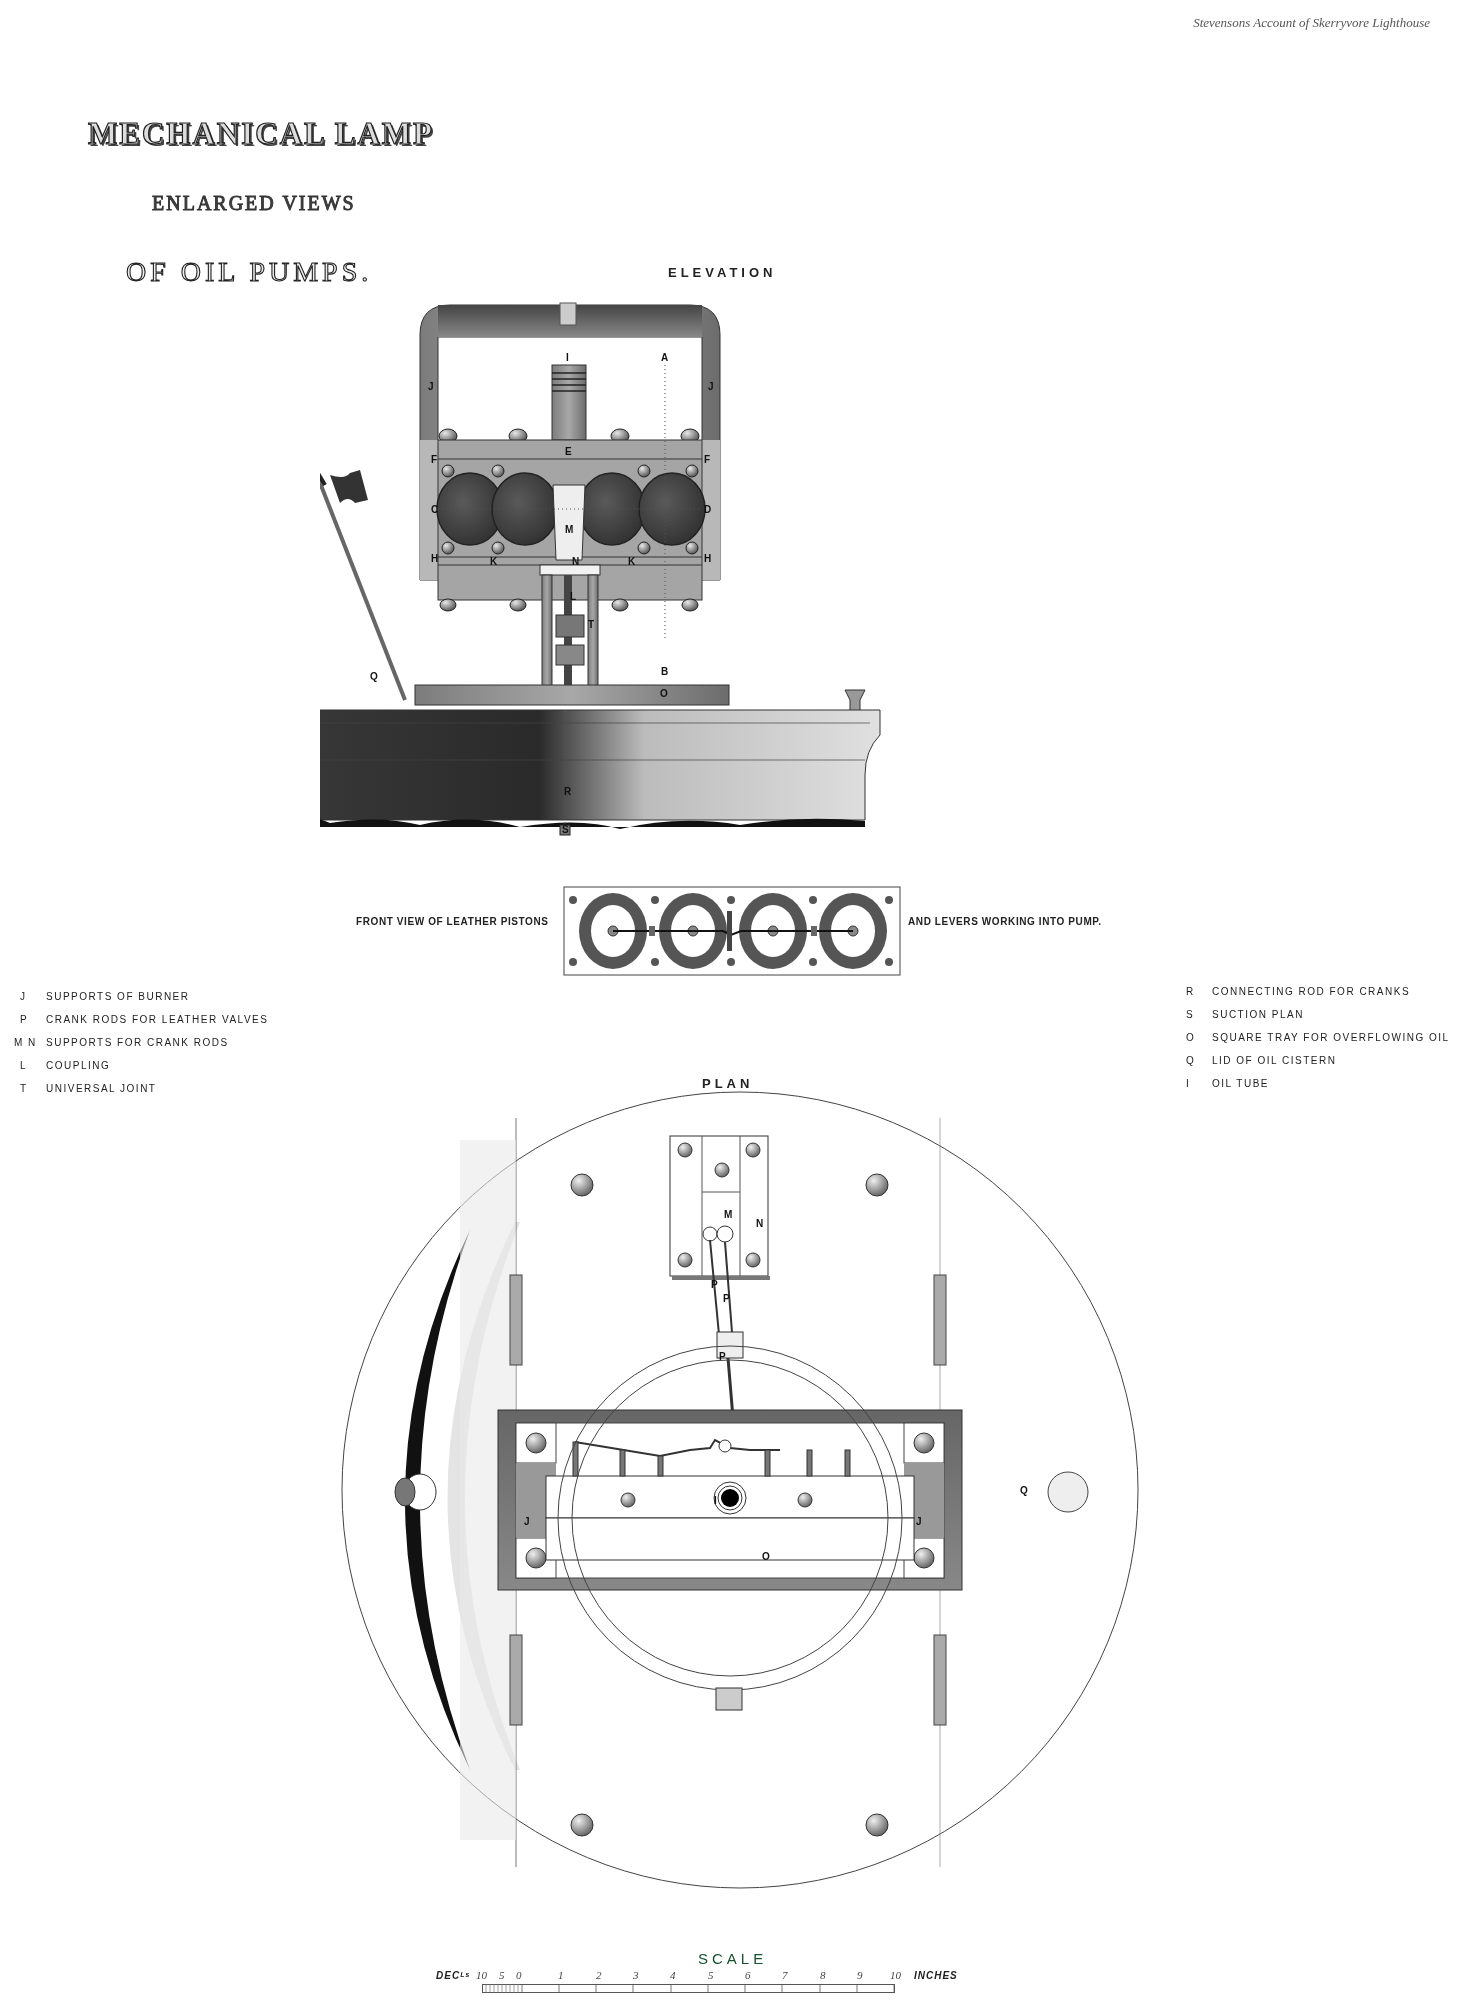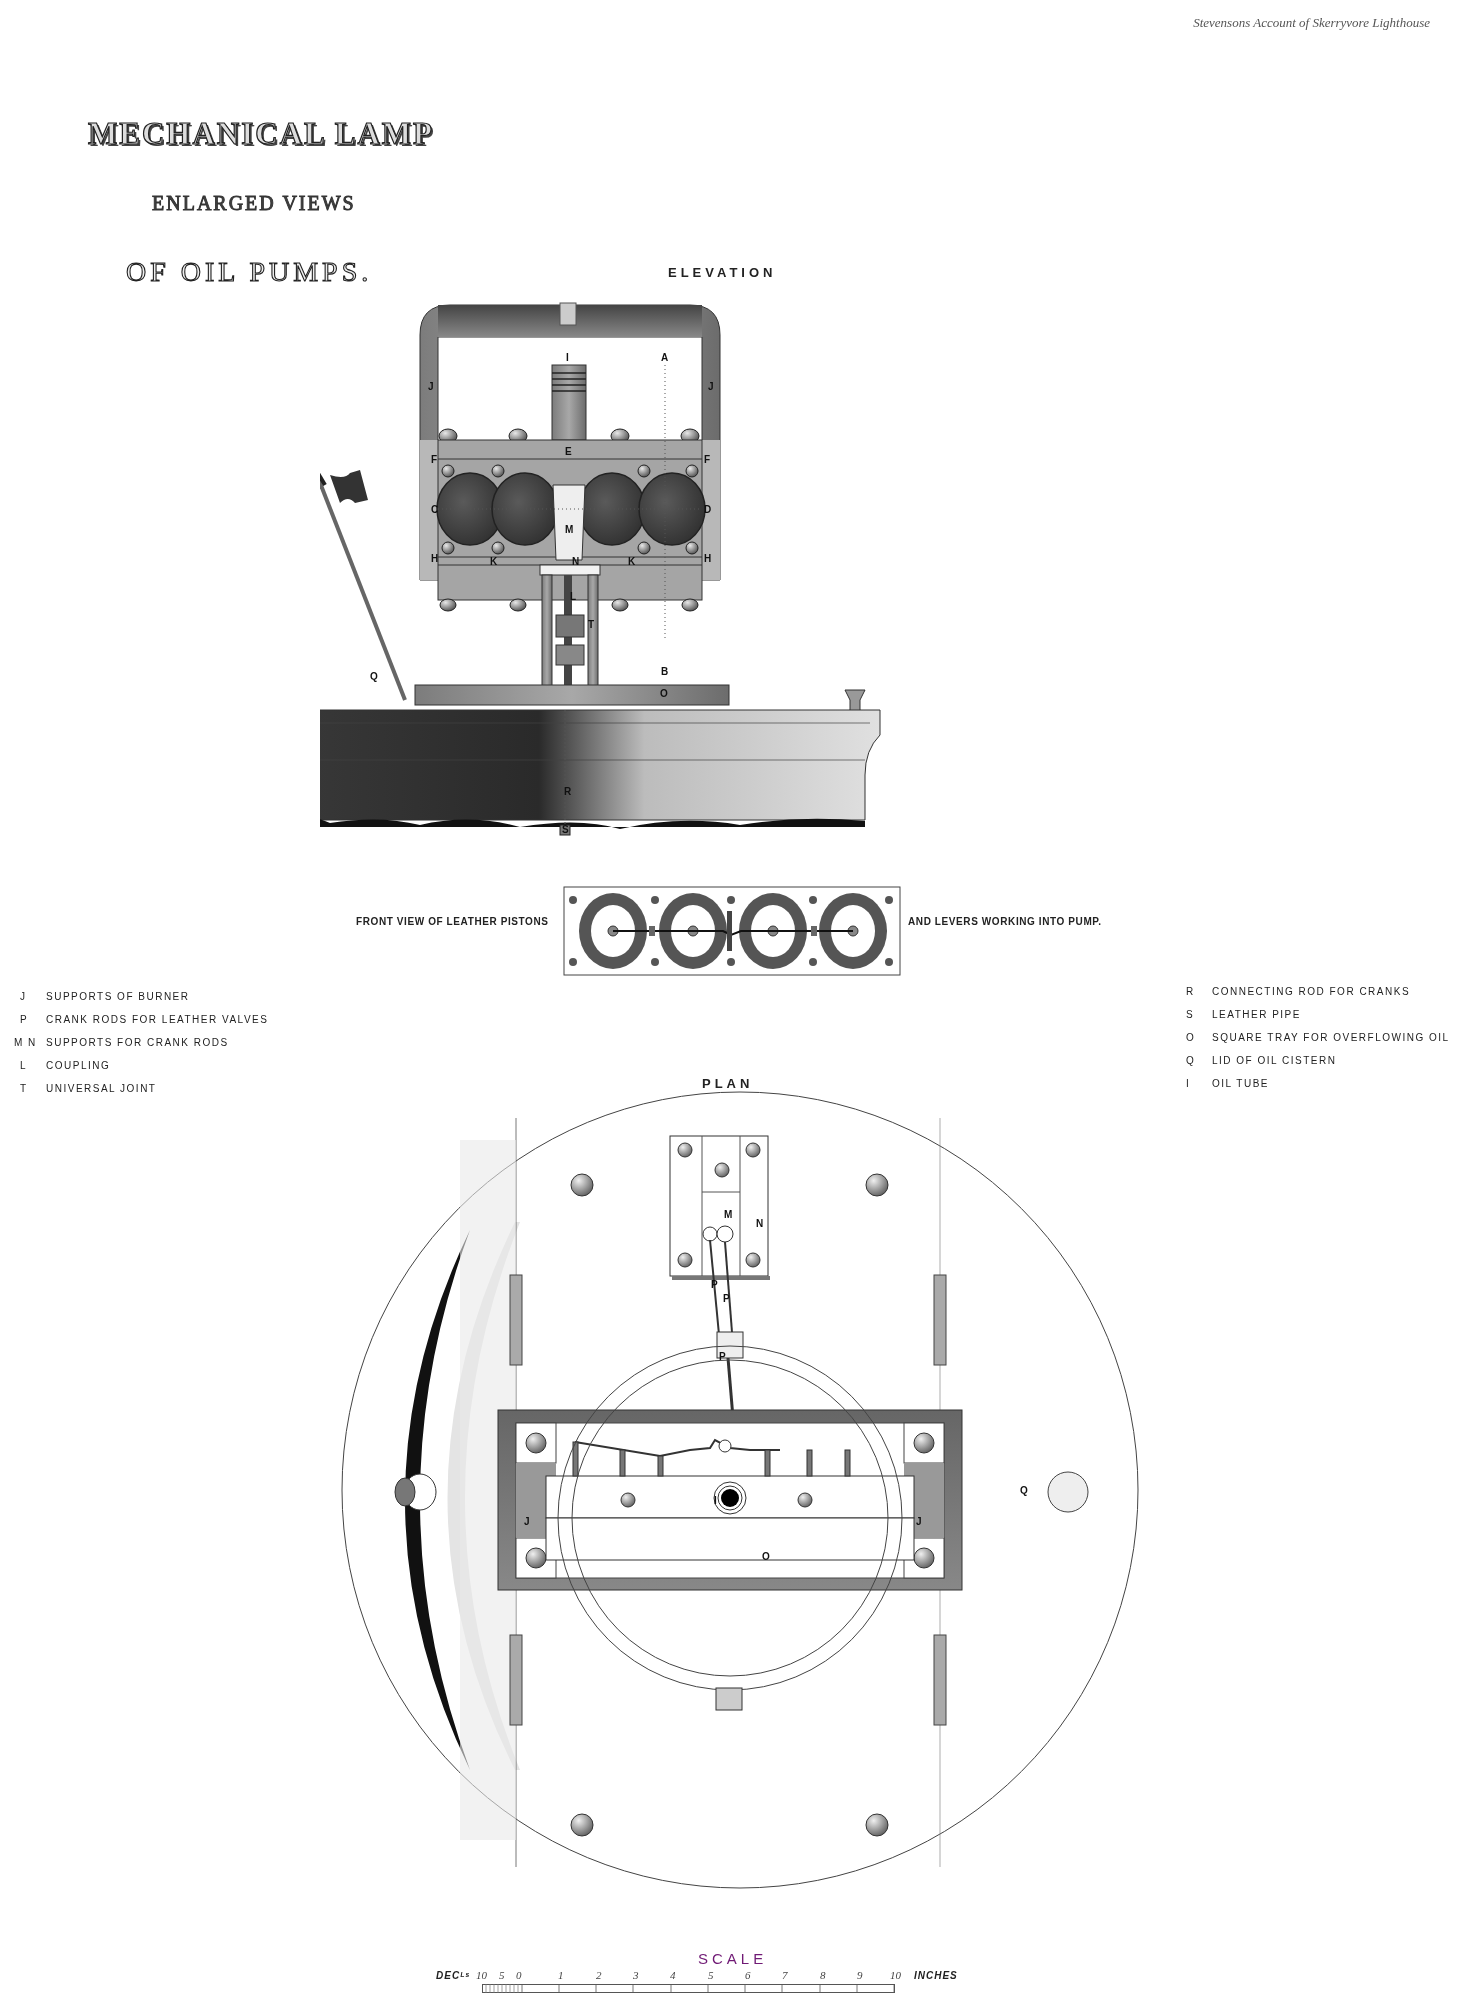--- a/index.html
+++ b/index.html
@@ -8,21 +8,21 @@
   .running-head { right:38px; top:6px; font-family:"Liberation Serif", serif; font-style:italic; font-size:13px; color:#555;margin-top:9px; }
   .title-main { left:88px; top:116px; font-family:"Liberation Serif", serif; font-weight:bold; font-size:31px; letter-spacing:2px; color:#ddd; -webkit-text-stroke:1.2px #222; text-shadow:2px 2px 0 #444; }
   .title-sub { left:152px; top:192px; font-family:"Liberation Serif", serif; font-size:20px; letter-spacing:2px; color:#404040; -webkit-text-stroke:0.9px #333; }
   .title-sub2 { left:126px; top:256px; font-family:"Liberation Serif", serif; font-weight:normal; font-size:28px; letter-spacing:4px; color:#eee; -webkit-text-stroke:1.1px #222; }
   .view-label { font-size:13px; letter-spacing:4px; font-weight:bold; color:#222; }
   .legend { font-size:10px; letter-spacing:1.5px; color:#222; line-height:23px; }
   .legend .row { display:flex; }
   .legend .key { width:26px; }
   .caption { font-size:10px; letter-spacing:0.6px; color:#222; font-weight:bold; }
   .letter { font-size:10px; font-weight:bold; fill:#111; font-family:"Liberation Sans", sans-serif; }
-  .scale-title { font-size:15px; letter-spacing:4px; color:#701a75; }
+  .scale-title { font-size:15px; letter-spacing:4px; color:#14532d; }
   .scale-tick { font-family:"Liberation Serif", serif; font-style:italic; font-size:11px; color:#444; }
   .scale-unit { font-size:10px; font-style:italic; font-weight:bold; color:#222; letter-spacing:1px; }
 </style>
 </head>
 <body>
 
 <div class="abs running-head">Stevensons Account of Skerryvore Lighthouse</div>
 
 <div class="abs title-main">MECHANICAL LAMP</div>
 <div class="abs title-sub">ENLARGED VIEWS</div>
@@ -223,21 +223,21 @@
     </div>
 </div>
 
 <div class="abs legend" style="left:1186px; top:980px;">
   <div class="row">
       <span class="key">R</span>
       <span>CONNECTING ROD FOR CRANKS</span>
     </div>
   <div class="row">
       <span class="key">S</span>
-      <span>LEATHER PIPE</span>
+      <span>SUCTION PLAN</span>
     </div>
   <div class="row">
       <span class="key">O</span>
       <span>SQUARE TRAY FOR OVERFLOWING OIL</span>
     </div>
   <div class="row">
       <span class="key">Q</span>
       <span>LID OF OIL CISTERN</span>
     </div>
   <div class="row">

